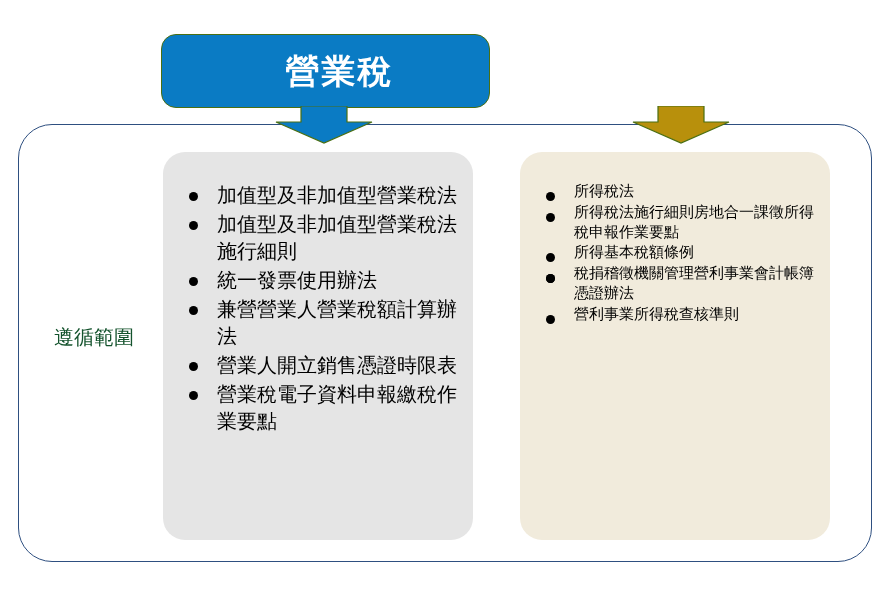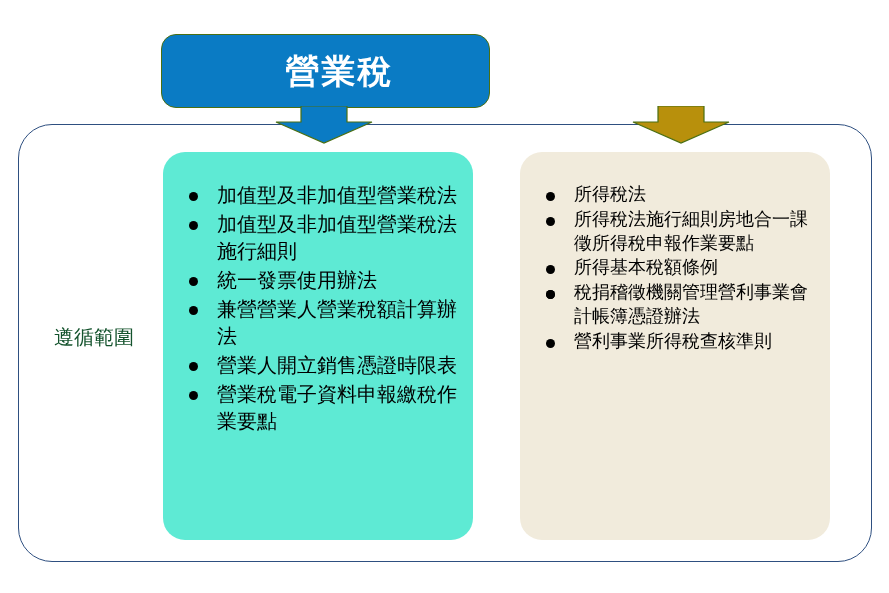--- a/index.html
+++ b/index.html
@@ -99,21 +99,21 @@
     position: absolute;
     top: 152px;
     width: 310px;
     height: 388px;
     border-radius: 22px;
     box-sizing: border-box;
     padding: 30px 14px 20px 14px;
   }
   #panel-sales {
     left: 163px;
-    background: #5eead4;
+    background: #e5e5e5;
   }
   #panel-income {
     left: 520px;
     background: #f1ebdc;
   }
 
   .bullet-list {
     margin: 0;
     padding: 0;
     list-style: none;
@@ -133,21 +133,21 @@
     width: 9px;
     height: 9px;
     background: #000000;
     border-radius: 50%;
   }
   .bullet-text {
     display: block;
   }
 
   #panel-sales .bullet-item { font-size: 20px; line-height: 1.35; margin-bottom: 2px; }
-  #panel-income .bullet-item { font-size: 18px; line-height: 1.32; margin-bottom: 1px; }
+  #panel-income .bullet-item { font-size: 15px; line-height: 1.32; margin-bottom: 1px; }
 </style>
 </head>
 <body>
 
 <div id="diagram">
 
   <div id="outer-frame"></div>
 
   <div id="header-box-sales" class="header-box">
     <span class="header-label">營業稅</span>

